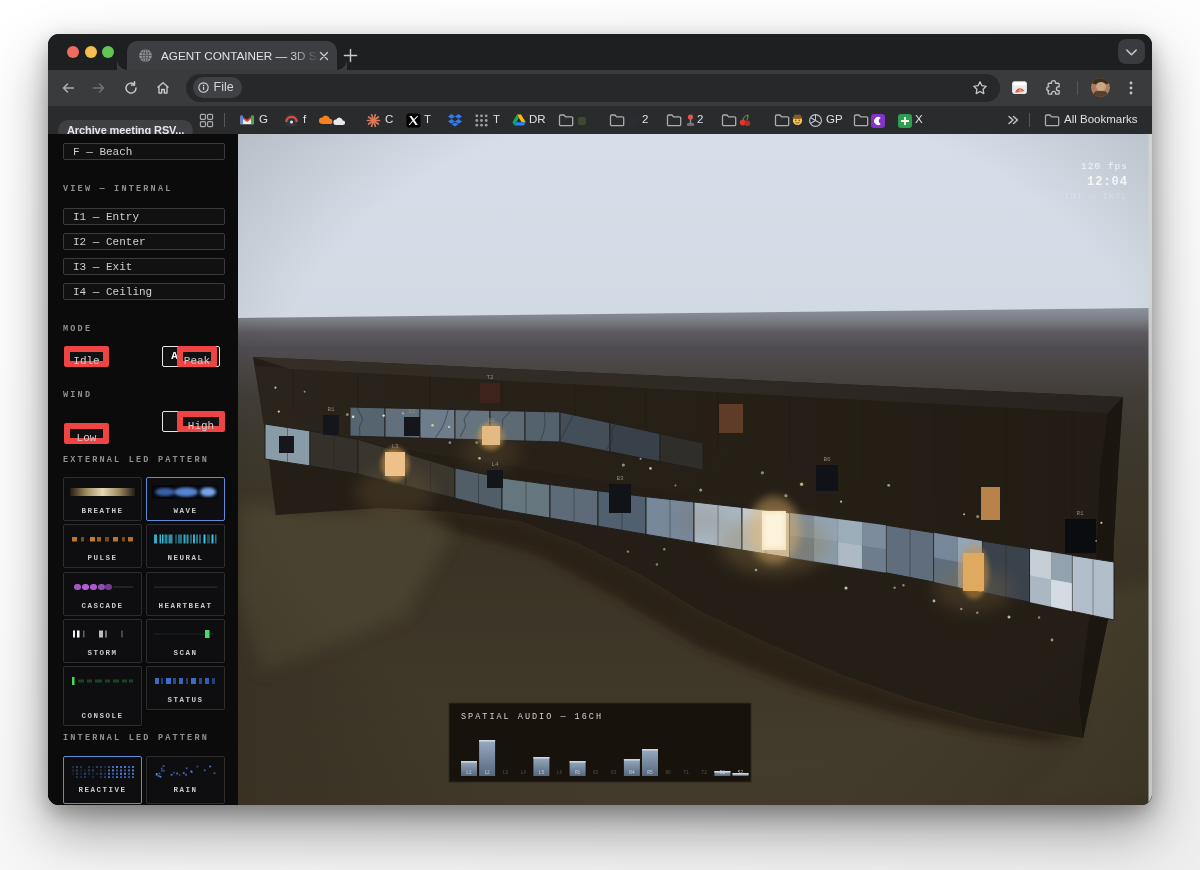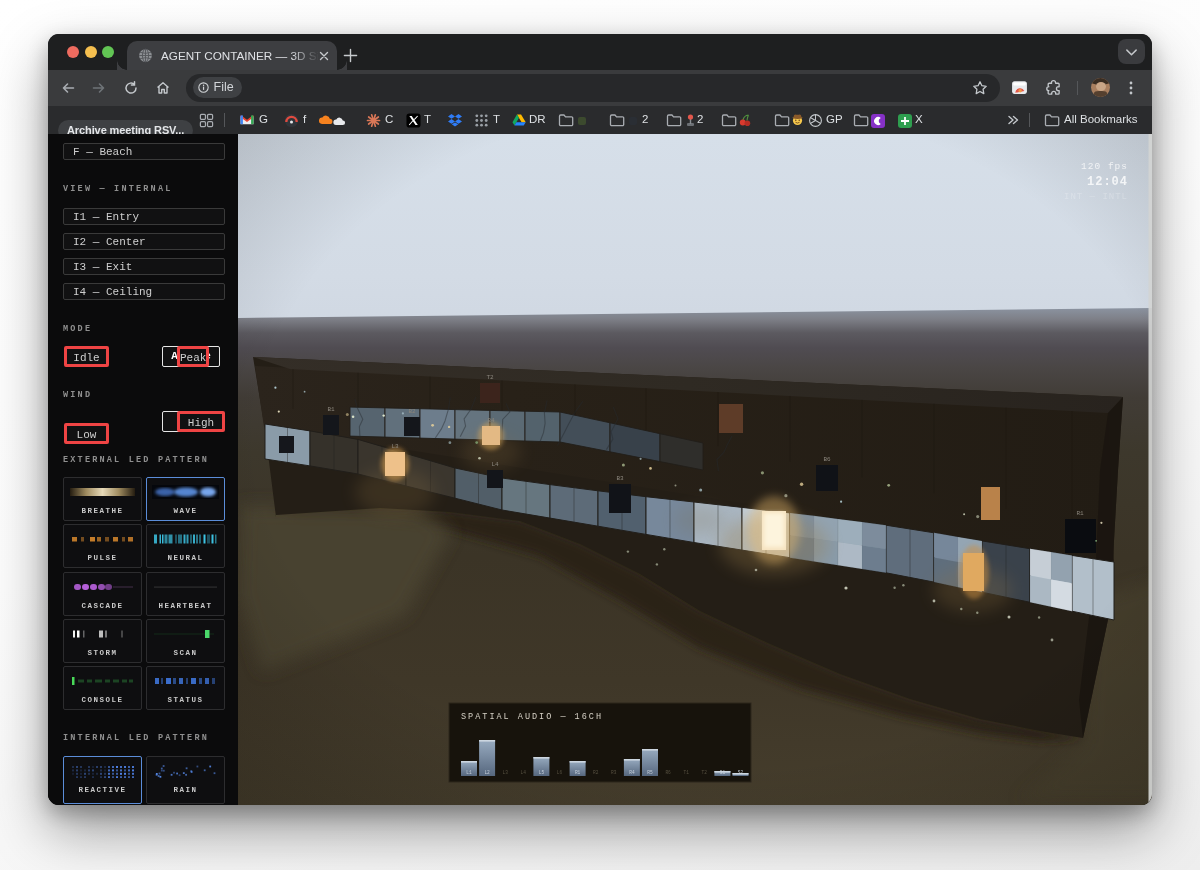--- a/index.html
+++ b/index.html
@@ -19,21 +19,21 @@
   #url{position:absolute;left:57px;top:0;height:28px;line-height:28px;color:#e6e8ea;font-size:13.4px;white-space:nowrap;letter-spacing:0px;}
   #bookbar{position:absolute;left:0;top:72px;width:100%;height:28px;background:#2a2b2d;font-size:11.5px;color:#dde0e3;}
   #bookbar .pill{position:absolute;left:10px;top:14px;height:21px;border-radius:11px;background:#3e4043;line-height:21px;padding:0 9px;font-size:11px;color:#e4e6e9;font-weight:bold;letter-spacing:-0.1px;}
   .bmtx{position:absolute;top:0;height:28px;line-height:27px;}
   .sep{position:absolute;width:1px;background:#55575a;}
   .icw{position:absolute;top:6.5px;width:16px;height:16px;}
   #content{position:absolute;left:0;top:100px;width:1104px;height:671px;background:#0b0b0c;}
   #sidebar{position:absolute;left:0;top:0;width:190px;height:100%;background:#0b0b0c;font-family:"Liberation Mono",monospace;}
   .sbtn{position:absolute;left:15px;width:162px;height:17px;border:1px solid #3a3a3a;background:#111112;color:#cfcfcf;font-size:11px;line-height:16px;padding-left:9px;box-sizing:border-box;border-radius:2px;}
   .slab{position:absolute;left:15px;font-size:8.5px;letter-spacing:2.2px;color:#8f8f8f;font-weight:bold;}
-  .seg{position:absolute;height:21px;border:3px solid #ef4444;background:#111112;color:#cfcfcf;font-size:11px;text-align:center;box-sizing:border-box;border-radius:2px;}
+  .seg{position:absolute;height:21px;border:6px solid #ef4444;background:#111112;color:#cfcfcf;font-size:11px;text-align:center;box-sizing:border-box;border-radius:2px;}
   .seg.on{border:1.5px solid #e6e6e6;color:#fff;font-weight:bold;margin-left:47px;}
   .tile{position:absolute;width:79px;height:44px;border:1px solid #2d2d2f;background:#0e0e10;box-sizing:border-box;border-radius:2px;}
   .tile.on{border:1.5px solid #5b8dd9;}
   .tlab{position:absolute;left:0;width:100%;text-align:center;bottom:5px;font-size:7.5px;letter-spacing:1.5px;color:#c9c9c9;font-weight:bold;}
   .strip{position:absolute;left:5px;top:7px;width:67px;height:14px;}
   #viewport{position:absolute;left:190px;top:0;width:914px;height:671px;background:#3b3426;}
 </style>
 </head>
 <body>
 <div id="win">
@@ -246,21 +246,21 @@
     <div id="sidebar">
       <div class="sbtn" style="top:9px;">F — Beach</div>
       <div class="slab" style="top:50px;">VIEW — INTERNAL</div>
       <div class="sbtn" style="top:74px;">I1 — Entry</div>
       <div class="sbtn" style="top:99px;">I2 — Center</div>
       <div class="sbtn" style="top:124px;">I3 — Exit</div>
       <div class="sbtn" style="top:149px;">I4 — Ceiling</div>
       <div class="slab" style="top:190px;">MODE</div>
       <div class="seg" style="left:16px;top:212px;width:45px;line-height:19px;">Idle</div>
       <div class="seg on" style="left:67px;top:212px;width:58px;line-height:18px;">Active</div>
-      <div class="seg" style="left:129px;top:212px;width:32px;line-height:19px;">Peak</div>
+      <div class="seg" style="left:129px;top:212px;width:40px;line-height:19px;">Peak</div>
       <div class="slab" style="top:256px;">WIND</div>
       <div class="seg" style="left:16px;top:277px;width:45px;line-height:19px;margin-top:12px;">Low</div>
       <div class="seg on" style="left:67px;top:277px;width:56px;line-height:18px;">Mid</div>
       <div class="seg" style="left:129px;top:277px;width:48px;line-height:19px;">High</div>
       <div class="slab" style="top:321px;">EXTERNAL LED PATTERN</div>
       <div class="tile" style="left:15px;top:343px;height:44px;">
           <svg class="strip" viewBox="0 0 67 14">
             <defs>
               <linearGradient id="gbr" x1="0" y1="0" x2="1" y2="0">
                 <stop offset="0" stop-color="#241c10"></stop>
@@ -351,21 +351,21 @@
           </svg>
           <div class="tlab" style="bottom:5px;">STORM</div>
         </div>
       <div class="tile" style="left:98px;top:485px;height:44px;">
           <svg class="strip" viewBox="0 0 67 14">
             <rect x="2" y="6.5" width="60" height="1" fill="#14331c" opacity="0.8"></rect>
             <rect x="53" y="3" width="4.5" height="8" fill="#4ad86a"></rect>
           </svg>
           <div class="tlab" style="bottom:5px;">SCAN</div>
         </div>
-      <div class="tile" style="left:15px;top:532px;height:44px;">
+      <div class="tile" style="left:15px;top:532px;height:60px;">
           <svg class="strip" viewBox="0 0 67 14">
             <rect x="3" y="3" width="2.5" height="8" fill="#48d858"></rect>
             <rect x="9" y="5.5" width="6" height="3" fill="#1e4a26" opacity="0.9"></rect>
             <rect x="18" y="5.5" width="5" height="3" fill="#1e4a26" opacity="0.9"></rect>
             <rect x="26" y="5.5" width="7" height="3" fill="#1e4a26" opacity="0.9"></rect>
             <rect x="36" y="5.5" width="5" height="3" fill="#1e4a26" opacity="0.9"></rect>
             <rect x="44" y="5.5" width="6" height="3" fill="#1e4a26" opacity="0.9"></rect>
             <rect x="53" y="5.5" width="5" height="3" fill="#1e4a26" opacity="0.9"></rect>
             <rect x="60" y="5.5" width="4" height="3" fill="#1e4a26" opacity="0.9"></rect>
           </svg>

